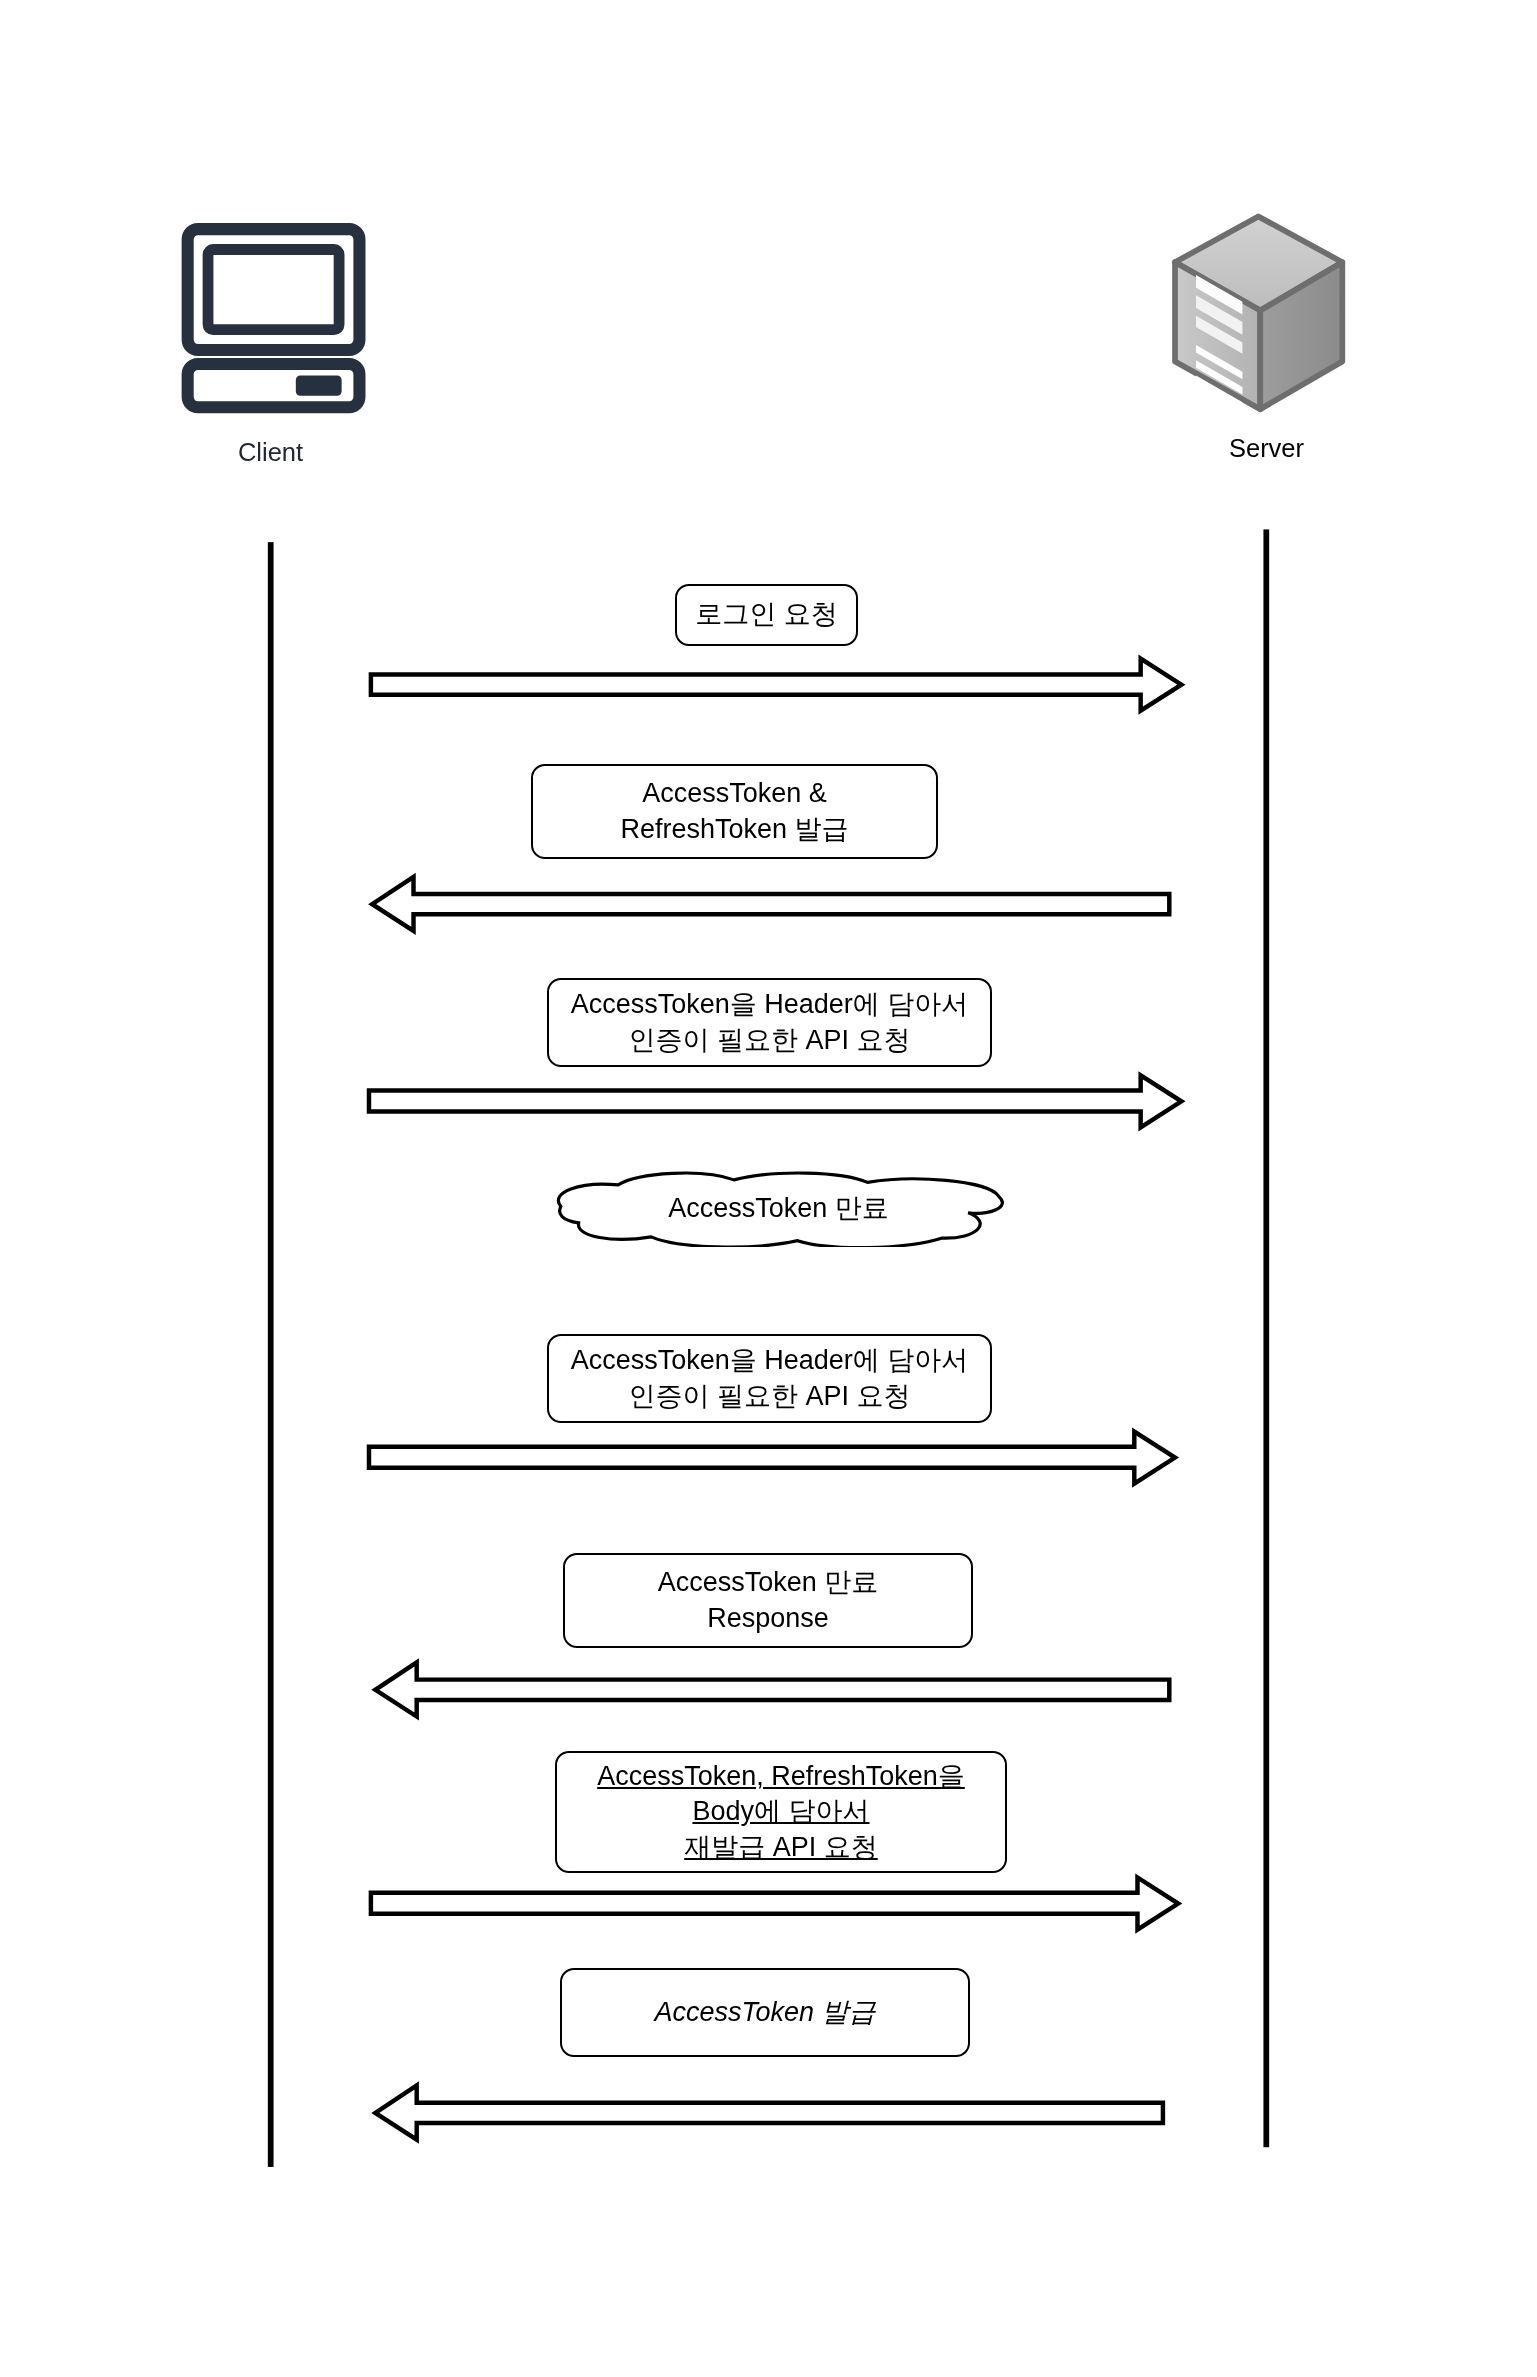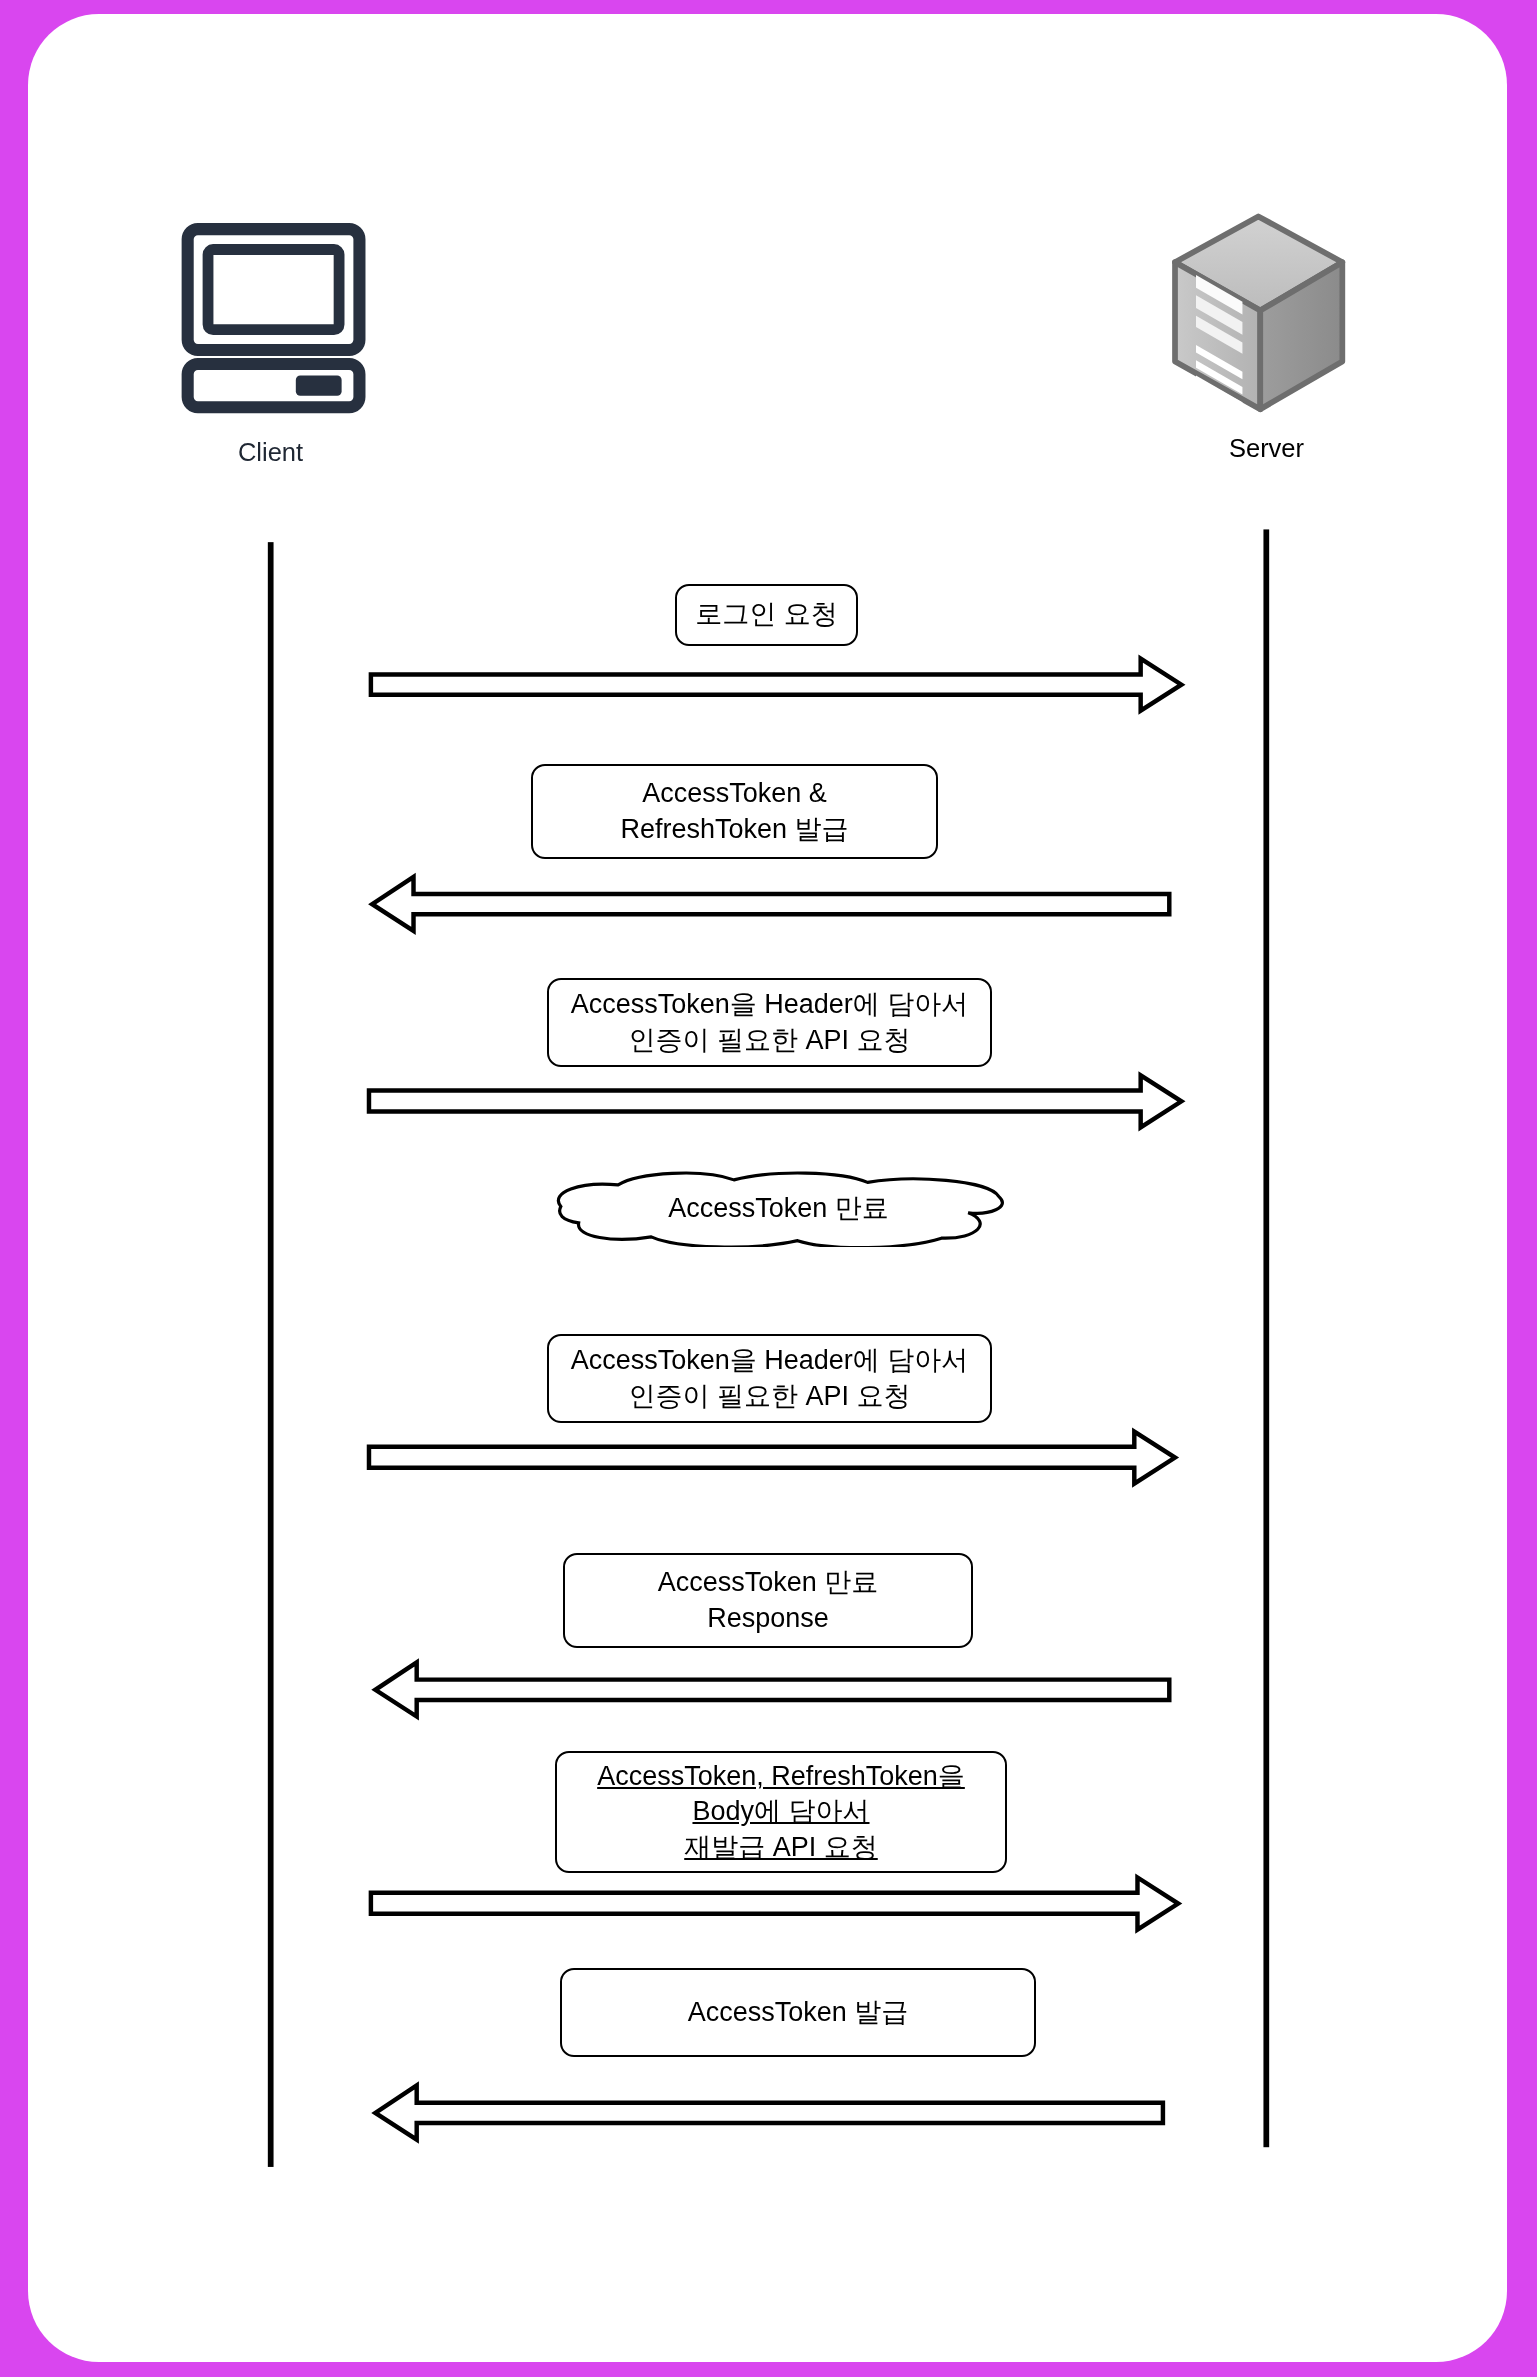--- a/index.html
+++ b/index.html
@@ -4,21 +4,21 @@
 <style>
   html, body {
     margin: 0;
     padding: 0;
     background: #000000;
   }
   #canvas {
     position: relative;
     width: 1537px;
     height: 2377px;
-    background: #d946ef;
+    background: #ffffff;
     overflow: hidden;
     font-family: "Liberation Sans", "DejaVu Sans", sans-serif;
   }
   #page-frame {
     position: absolute;
     left: 28px;
     top: 14px;
     width: 1479px;
     height: 2348px;
     background: #ffffff;
@@ -198,16 +198,16 @@
   <div class="msg-box" style="left:547px; top:1334px; width:445px; height:89px;">AccessToken을 Header에 담아서
 인증이 필요한 API 요청</div>
 
   <div class="msg-box" style="left:563px; top:1553px; width:410px; height:95px;">AccessToken 만료
 Response</div>
 
   <div class="msg-box" style="left:555px; top:1751px; width:452px; height:122px;text-decoration:underline;">AccessToken, RefreshToken을
 Body에 담아서
 재발급 API 요청</div>
 
-  <div class="msg-box" style="left:560px; top:1968px; width:476px; height:89px;">AccessToken 발급</div>
+  <div class="msg-box" style="left:560px; top:1968px; width:410px; height:89px;font-style:italic;">AccessToken 발급</div>
 
 </div>
 
 
 </body></html>

